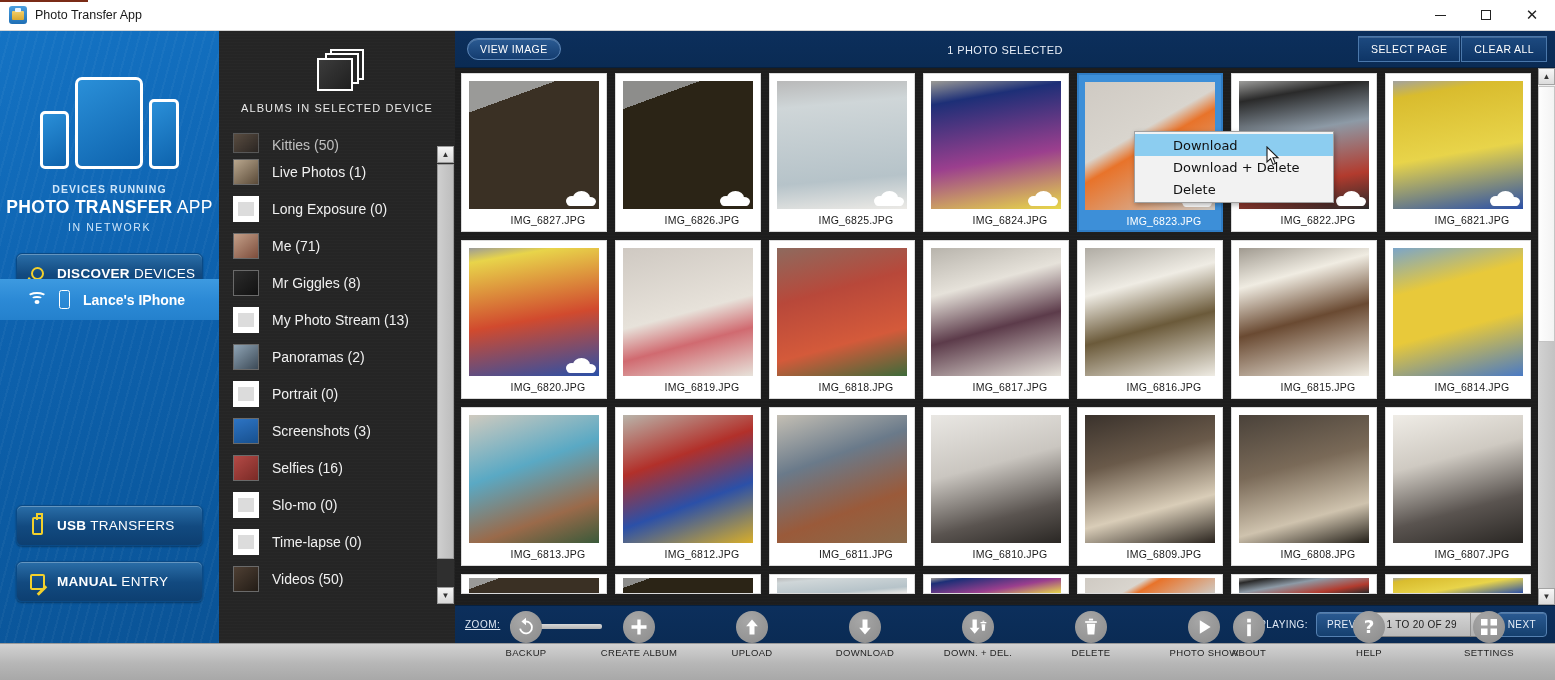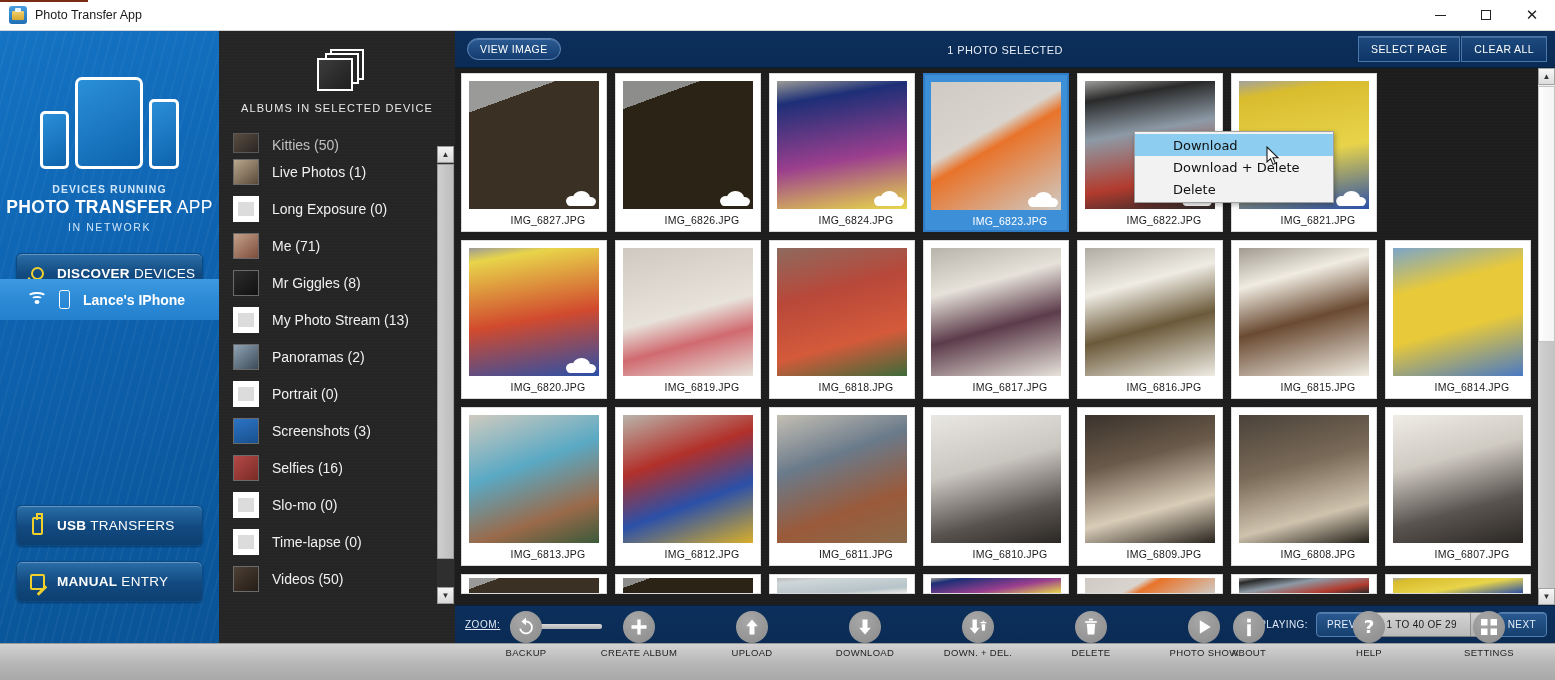--- a/index.html
+++ b/index.html
@@ -369,20 +369,31 @@
               <div class="cloud">
                 <i class="c1"></i>
                 <i class="c2"></i>
                 <i class="c3"></i>
                 <i class="c4"></i>
               </div>
             </div>
             <div class="cap">IMG_6826.JPG</div>
           </div>
           <div class="cell">
+            <div class="img" style="background: linear-gradient(175deg, rgb(185, 185, 185) 0%, rgb(207, 214, 216) 20%, rgb(182, 195, 201) 75%, rgb(236, 234, 230) 100%);">
+              <div class="cloud">
+                <i class="c1"></i>
+                <i class="c2"></i>
+                <i class="c3"></i>
+                <i class="c4"></i>
+              </div>
+            </div>
+            <div class="cap">IMG_6825.JPG</div>
+          </div>
+          <div class="cell">
             <div class="img" style="background: linear-gradient(170deg, rgb(156, 155, 150) 0%, rgb(29, 47, 119) 16%, rgb(155, 63, 142) 60%, rgb(232, 216, 74) 100%);">
               <div class="cloud">
                 <i class="c1"></i>
                 <i class="c2"></i>
                 <i class="c3"></i>
                 <i class="c4"></i>
               </div>
             </div>
             <div class="cap">IMG_6824.JPG</div>
           </div>
@@ -521,21 +532,21 @@
 
     <div class="bottombar">
       <div class="zoomlbl">ZOOM:</div>
       <div class="zoomslider">
         <div class="zoomknob" id="zoom-knob" style="left: 8px;"></div>
       </div>
       <div class="disp">
         <div class="disp-lbl">DISPLAYING:</div>
         <div class="pgbtn">PREV</div>
         <div class="pgsel">
-          <div class="v">1 TO 40 OF 29</div>
+          <div class="v">1 TO 20 OF 29</div>
           <div class="ar">▼</div>
         </div>
         <div class="pgbtn">NEXT</div>
       </div>
     </div>
   </div>
 
   <div class="ctxmenu" id="ctx-menu">
       <div class="ctxitem hl">Download</div>
       <div class="ctxitem">Download + Delete</div>

